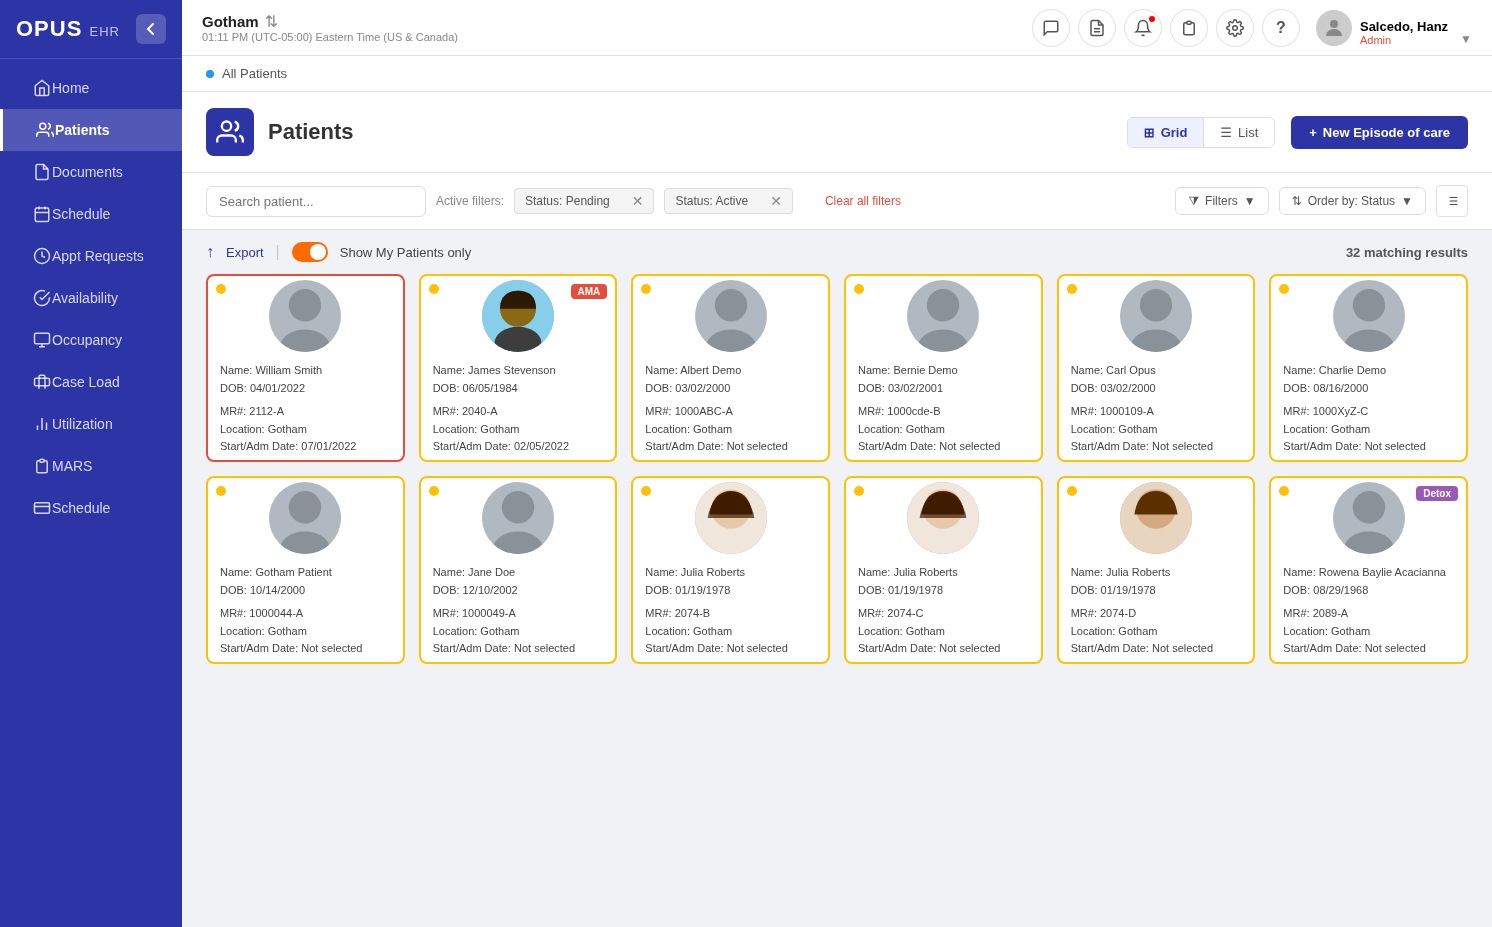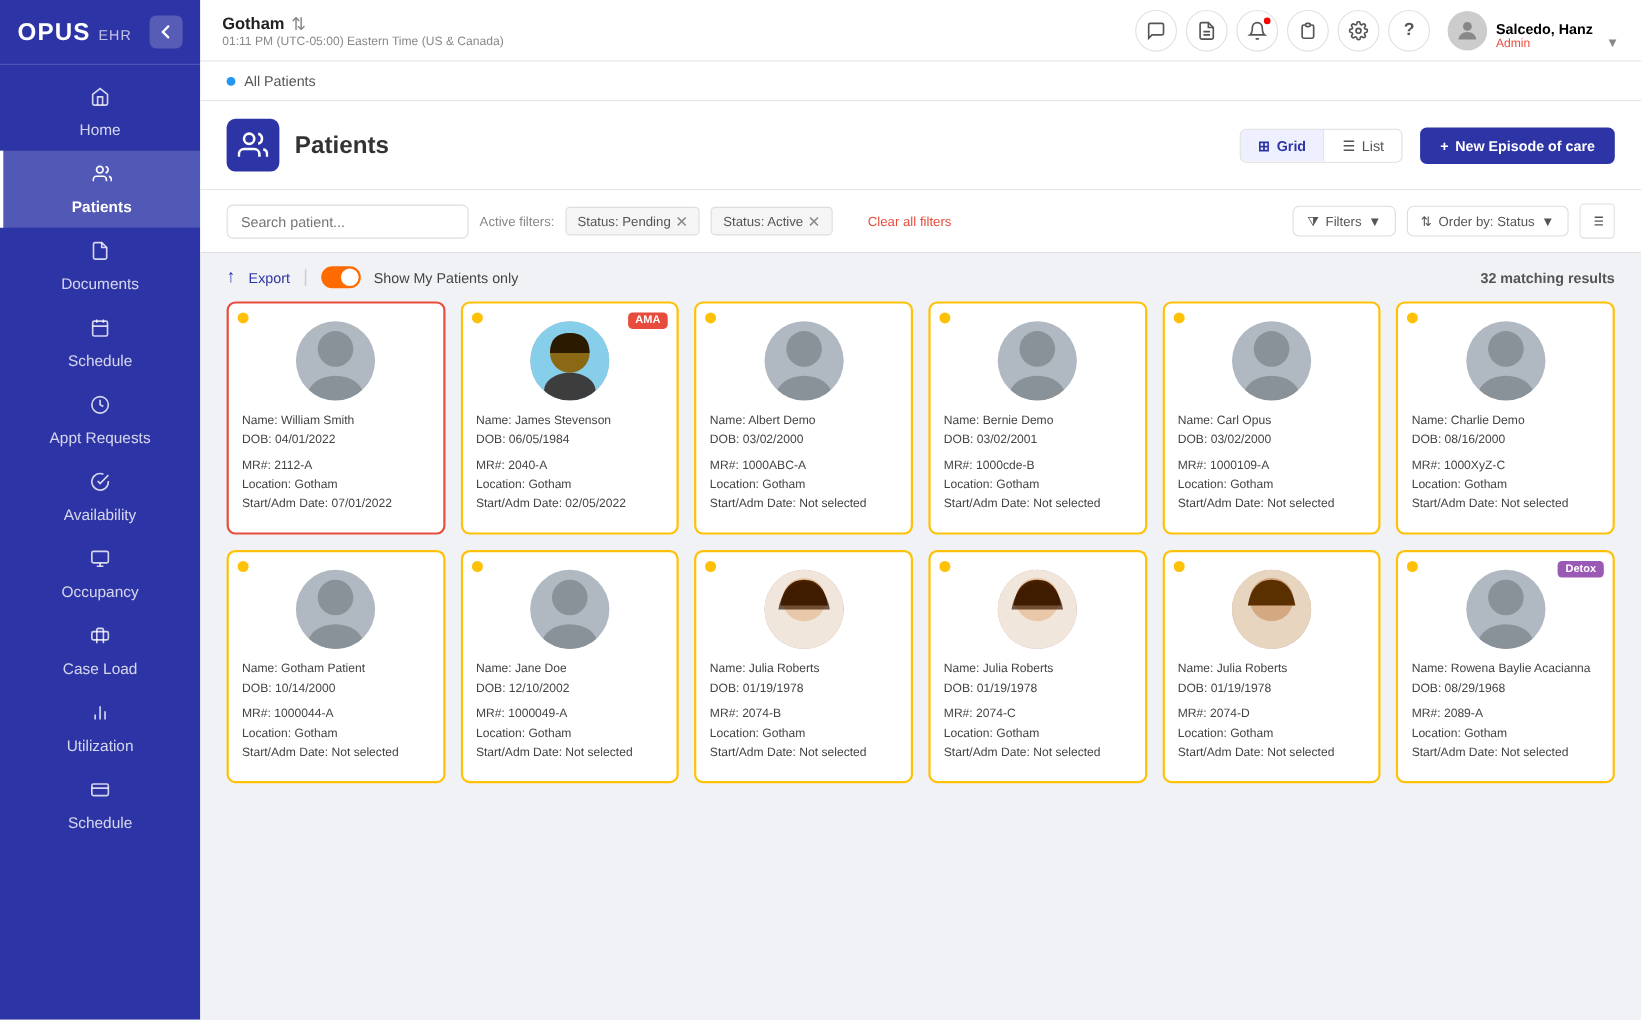--- a/index.html
+++ b/index.html
@@ -27,29 +27,27 @@
       background: rgba(255,255,255,0.2);
       border-radius: 6px;
       display: flex; align-items: center; justify-content: center;
       cursor: pointer;
       margin-left: auto;
     }
     .sidebar-nav { padding: 8px 0; flex: 1; }
     .nav-item {
       display: flex;
       align-items: center;
-      gap: 12px;
       padding: 11px 32px;
       cursor: pointer;
       color: rgba(255,255,255,0.8);
       font-size: 14px;
       font-weight: 500;
       border-radius: 0;
       transition: background 0.15s;
-      flex-direction: column;
     }
     .nav-item.active {
       background: rgba(255,255,255,0.18);
       color: white;
       border-left: 3px solid white;
     }
     .nav-icon { width: 20px; height: 20px; display: flex; align-items: center; justify-content: center; flex-shrink: 0; }
 
     
     .main { flex: 1; display: flex; flex-direction: column; overflow: hidden; }
@@ -174,21 +172,21 @@
     }
     .search-input {
       border: 1px solid #ddd;
       border-radius: 6px;
       padding: 7px 12px;
       font-size: 13px;
       width: 220px;
       color: #aaa;
     }
     .filter-tag {
-      display: flex; align-items: center; gap: 2px;
+      display: flex; align-items: center; gap: 20px;
       background: #f5f5f5;
       border: 1px solid #ddd;
       border-radius: 4px;
       padding: 4px 10px;
       font-size: 12px;
       color: #555;
     }
     .filter-tag .close { cursor: pointer; color: #888; font-size: 14px; margin-left: 2px; }
     .active-label { font-size: 12px; color: #888; font-weight: 500; }
     .clear-all { color: #e74c3c; font-size: 12px; font-weight: 500; cursor: pointer; margin-left: 22px; }
@@ -247,21 +245,21 @@
     .patient-grid {
       padding: 0 24px 24px;
       display: grid;
       grid-template-columns: repeat(6, 1fr);
       gap: 14px;
     }
     .patient-card {
       background: white;
       border-radius: 8px;
       border: 2px solid #ffc107;
-      padding: 16px 12px;
+      padding: 4px 12px;
       display: flex;
       flex-direction: column;
       align-items: center;
       position: relative;
       cursor: pointer;
       justify-content: flex-end;
     }
     .patient-card.selected {
       border-color: #e74c3c;
       border-width: 2px;
@@ -394,20 +392,29 @@
     </div>
     <div class="nav-item">
       <span class="nav-icon">
         <svg width="18" height="18" viewBox="0 0 24 24" fill="none" stroke="currentColor" stroke-width="2">
             <line x1="18" y1="20" x2="18" y2="10"></line>
             <line x1="12" y1="20" x2="12" y2="4"></line>
             <line x1="6" y1="20" x2="6" y2="14"></line>
           </svg>
       </span>
       <span>Utilization</span>
+    </div>
+    <div class="nav-item">
+      <span class="nav-icon">
+        <svg width="18" height="18" viewBox="0 0 24 24" fill="none" stroke="currentColor" stroke-width="2">
+            <path d="M9 5H7a2 2 0 0 0-2 2v12a2 2 0 0 0 2 2h10a2 2 0 0 0 2-2V7a2 2 0 0 0-2-2h-2"></path>
+            <rect x="9" y="3" width="6" height="4" rx="2"></rect>
+          </svg>
+      </span>
+      <span>MARS</span>
     </div>
     <div class="nav-item">
       <span class="nav-icon">
         <svg width="18" height="18" viewBox="0 0 24 24" fill="none" stroke="currentColor" stroke-width="2">
             <rect x="2" y="5" width="20" height="14" rx="2"></rect>
             <line x1="2" y1="10" x2="22" y2="10"></line>
           </svg>
       </span>
       <span>Schedule</span>
     </div>

